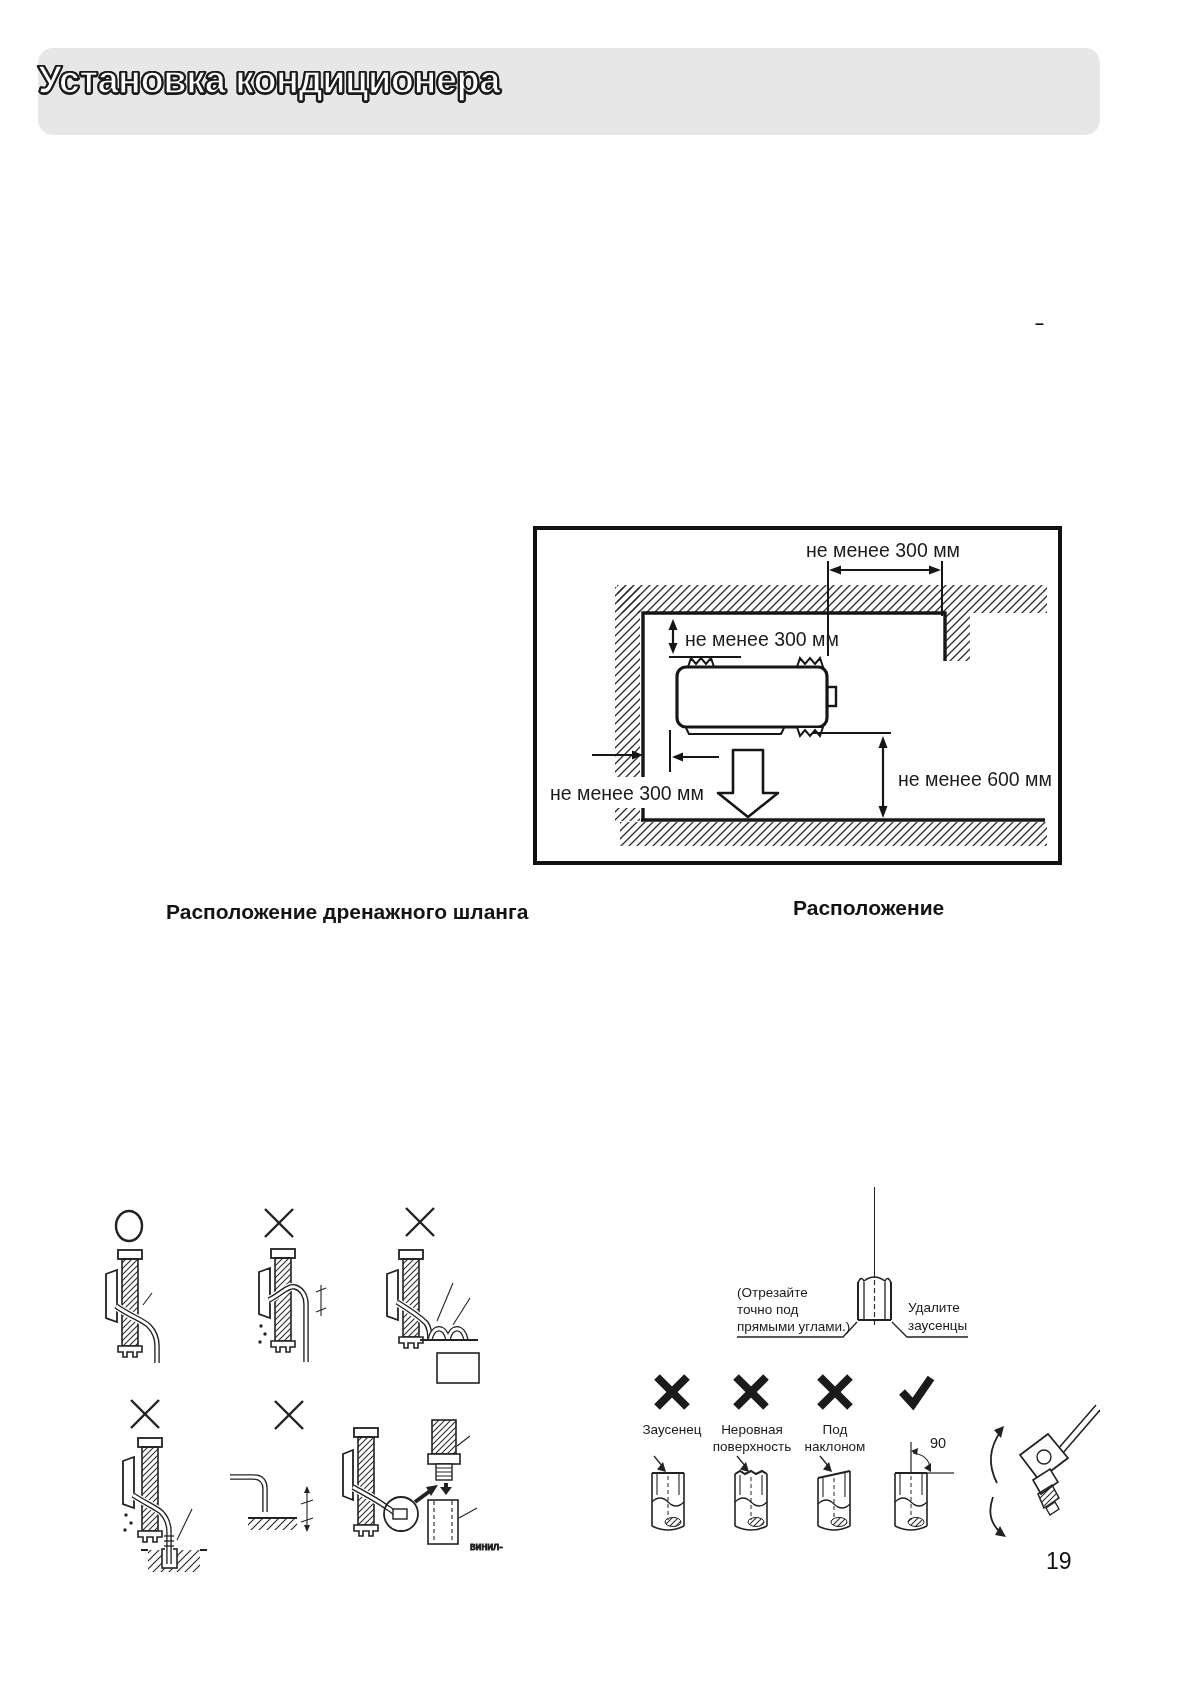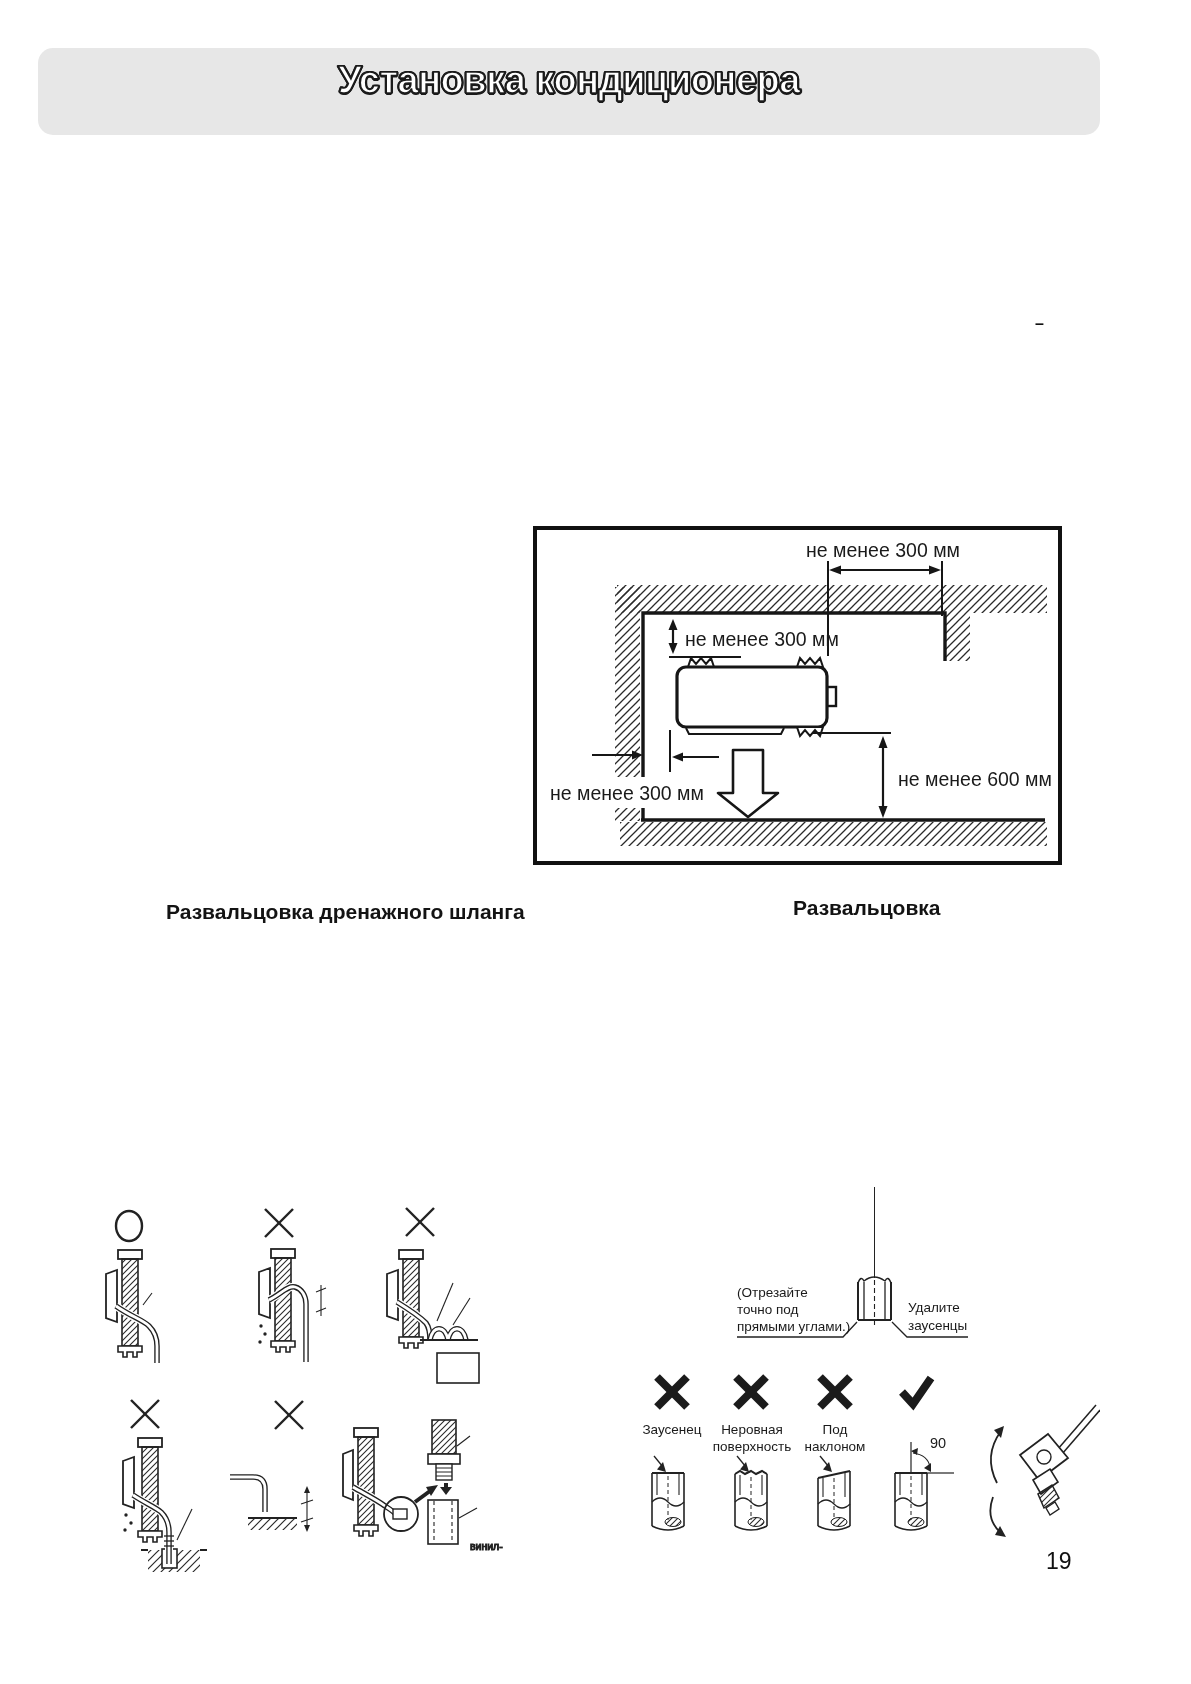--- a/index.html
+++ b/index.html
@@ -2,21 +2,21 @@
 <html><head>
 <meta charset="utf-8">
 <style>
   *{margin:0;padding:0;box-sizing:border-box}
   html,body{background:#fff}
   body{width:1191px;height:1684px;position:relative;font-family:"Liberation Sans",sans-serif;color:#161616;overflow:hidden}
   .page{position:absolute;inset:0;background:#fff}
 
   .banner{position:absolute;left:38px;top:48px;width:1062px;height:87px;background:#e7e7e7;border-radius:15px}
   .banner h1{
-    text-align:center;padding-top:11px;font-size:38px;font-weight:700;letter-spacing:-.5px;
+    padding-top:11px;font-size:38px;font-weight:700;letter-spacing:-.5px;
     color:#fff;-webkit-text-stroke:1.6px #1b1b1b;
     text-shadow:-1.5px 0 #1b1b1b,1.5px 0 #1b1b1b,0 -1.5px #1b1b1b,0 1.5px #1b1b1b,
                 -1px -1px #1b1b1b,1px 1px #1b1b1b,-1px 1px #1b1b1b,1px -1px #1b1b1b}
 
   .stray-dash{position:absolute;left:1035px;top:315px;font-size:16px;font-weight:700;color:#111}
 
   .section-title{position:absolute;font-size:21px;font-weight:700;color:#131313;white-space:nowrap}
   #drain-title{left:166px;top:900px}
   #flare-title{left:793px;top:896px}
 
@@ -97,22 +97,22 @@
       <line x1="280" y1="207" x2="358" y2="207" stroke="#161616" stroke-width="2"></line>
       <line x1="350" y1="220" x2="350" y2="282" stroke="#161616" stroke-width="2.2"></line>
       <polygon points="350,210 345.5,222 354.5,222" fill="#161616"></polygon>
       <polygon points="350,292 345.5,280 354.5,280" fill="#161616"></polygon>
       <text class="dim" x="365" y="260">не менее 600 мм</text>
     </g>
 
     <polygon points="200,224 230,224 230,267 245,267 215,291 185,267 200,267" fill="#fff" stroke="#161616" stroke-width="2.6" stroke-linejoin="round"></polygon>
   </svg>
 
-  <div id="drain-title" class="section-title">Развальцовка дренажного шланга</div>
-  <div id="flare-title" class="section-title">Развальцовка</div>
+  <div id="drain-title" class="section-title">Расположение дренажного шланга</div>
+  <div id="flare-title" class="section-title">Расположение</div>
 
   <svg class="abs" style="left:85px;top:1120px" width="425" height="465" viewBox="0 0 425 465">
     <defs>
       <pattern id="hB" width="6" height="6" patternUnits="userSpaceOnUse">
         <path d="M-1.5,1.5 L1.5,-1.5 M-1.5,7.5 L7.5,-1.5 M4.5,7.5 L7.5,4.5" stroke="#2a2a2a" stroke-width="1.1" fill="none"></path>
       </pattern>
       <pattern id="hB2" width="8" height="8" patternUnits="userSpaceOnUse">
         <path d="M-2,2 L2,-2 M-2,10 L10,-2 M6,10 L10,6" stroke="#2a2a2a" stroke-width="1.2" fill="none"></path>
       </pattern>
     </defs>

